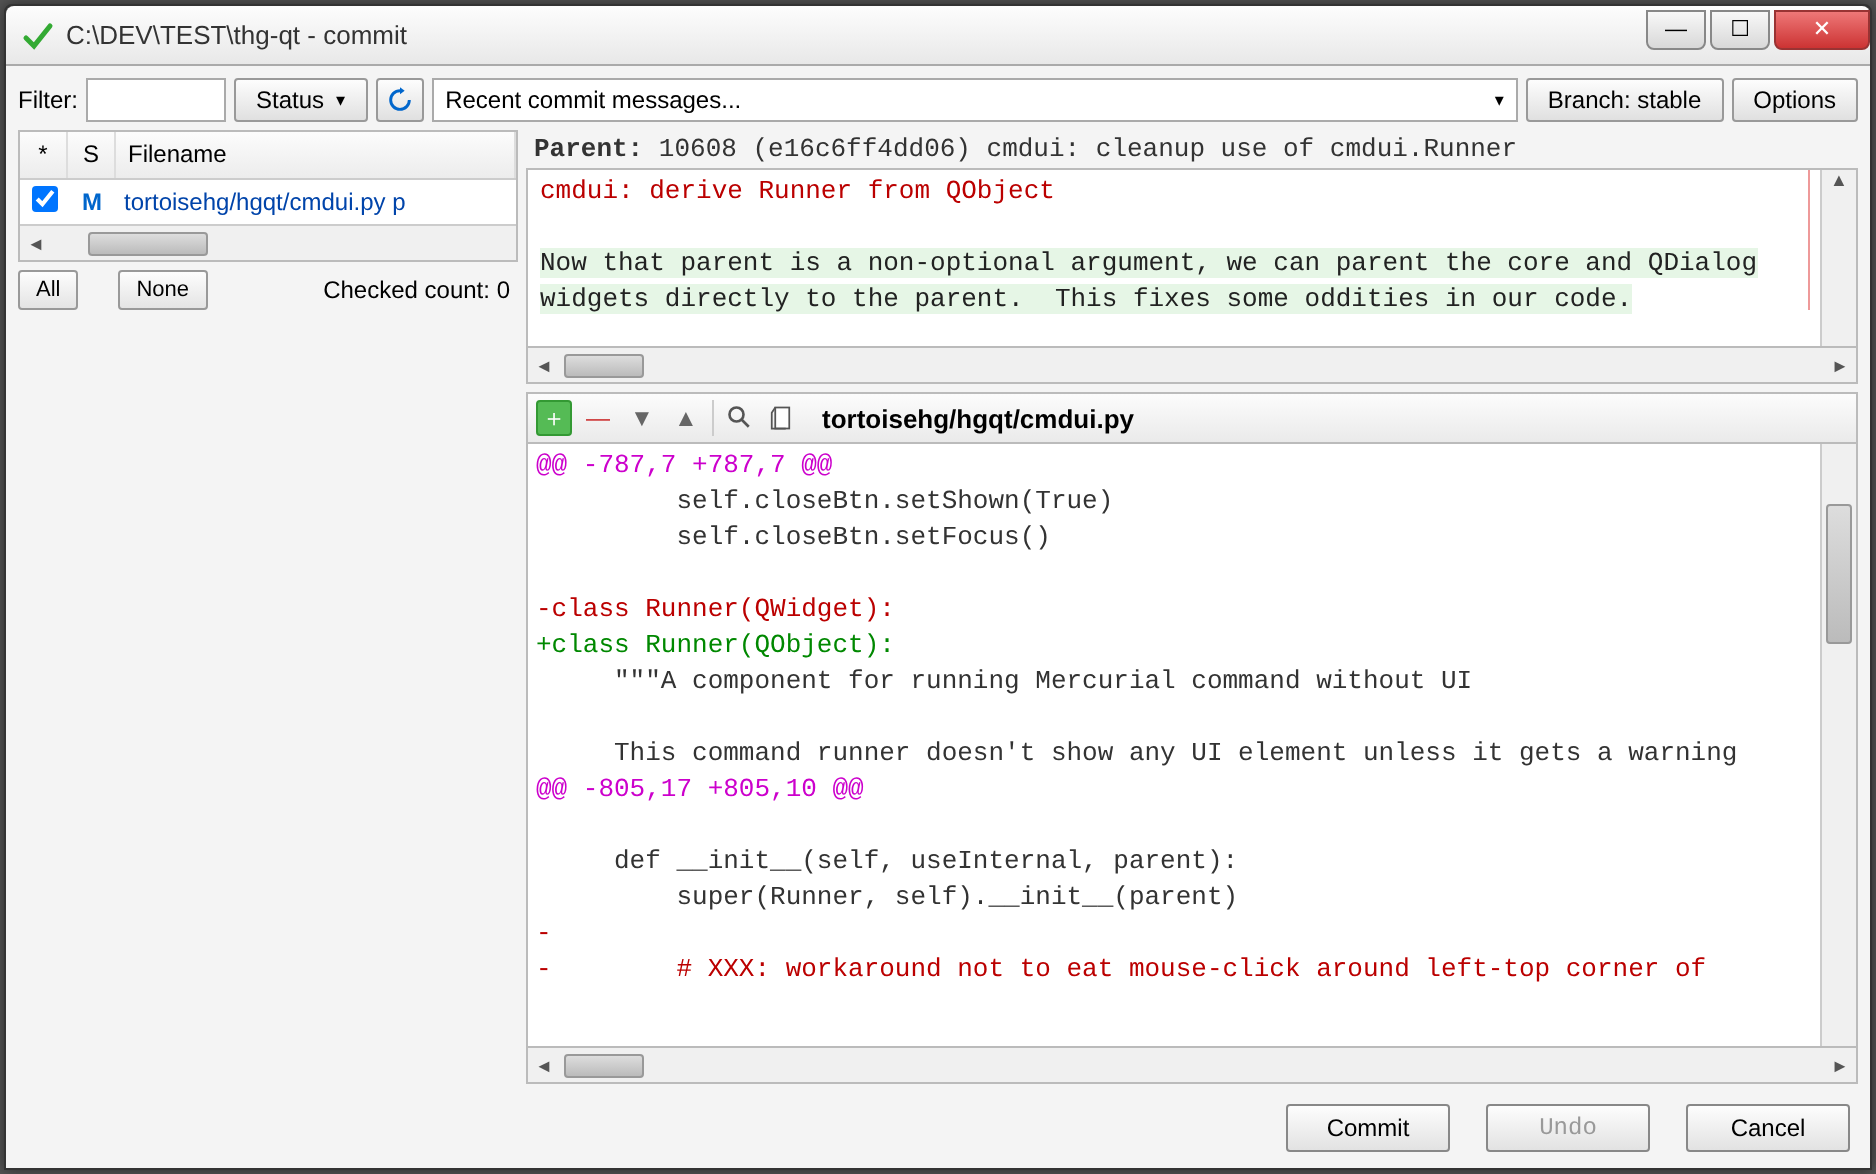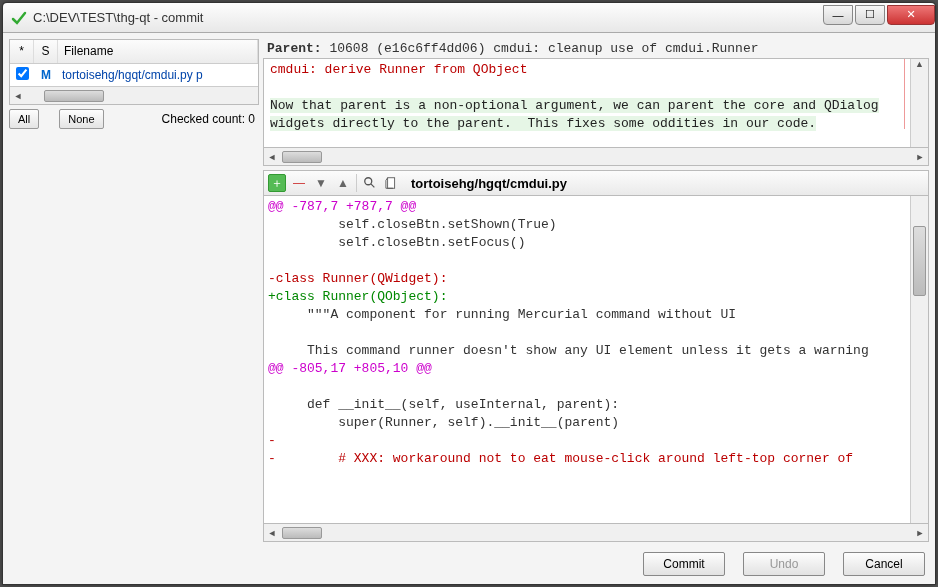--- a/index.html
+++ b/index.html
@@ -74,41 +74,57 @@
 .diff-vscroll { width: 18px; background: #f0f0f0; border-left: 1px solid #ccc; position: relative; }
 .diff-vscroll .thumb { position:absolute; top: 30px; left:2px; right:2px; height: 70px; background: linear-gradient(#ddd,#bbb); border: 1px solid #999; border-radius: 2px; }
 .diff-hscroll { height: 18px; background: #f0f0f0; border: 1px solid #bbb; border-top: none; display: flex; align-items: center; }
 .diff-hscroll .arrow { width: 16px; text-align:center; font-size:9px; color:#555; }
 .diff-hscroll .thumb { width: 40px; height: 12px; background: linear-gradient(#ddd,#bbb); border: 1px solid #999; border-radius: 2px; margin-left: 2px; }
 
 .left-col-wrap { width: 250px; display: flex; flex-direction: column; }
 
 .bottom-bar { display: flex; justify-content: flex-end; gap: 18px; padding: 6px 4px 2px; }
 .dlg-btn { width: 82px; height: 24px; border: 1px solid #888; background: linear-gradient(#fdfdfd,#e2e2e2); border-radius: 2px; font-size: 12px; }
-.dlg-btn.disabled { color: #999; }
+.dlg-btn.disabled { color: #999; font-family: Liberation Mono, monospace; }
 </style>
 </head>
 <body>
 
 <div class="window">
   <div class="titlebar">
     <span class="title-icon">
       <svg viewBox="0 0 16 16">
           <path d="M2 9 L6 13 L14 3" stroke="#3a3" stroke-width="2.5" fill="none" stroke-linecap="round"></path>
         </svg>
     </span>
     <span class="title-text">C:\DEV\TEST\thg-qt - commit</span>
     <div class="win-controls">
       <div class="win-btn min">—</div>
       <div class="win-btn max">☐</div>
       <div class="win-btn close">✕</div>
     </div>
   </div>
 
   <div class="content">
+    <div class="top-toolbar">
+      <span class="filter-label">Filter:</span>
+      <input class="filter-input" value="" style="">
+      <button class="btn dd">Status</button>
+      <button class="icon-btn">
+        <svg class="refresh-svg" viewBox="0 0 24 24">
+            <path d="M12 4 A8 8 0 1 0 20 12" stroke="#06c" stroke-width="2.5" fill="none"></path>
+            <path d="M12 1 L12 7 L16 4 Z" fill="#06c"></path>
+          </svg>
+      </button>
+      <div class="recent-combo">
+        <span>Recent commit messages...</span>
+      </div>
+      <button class="btn">Branch: stable</button>
+      <button class="btn">Options</button>
+    </div>
 
     <div class="middle">
       <div class="left-col-wrap">
         <div class="left-pane">
           <div class="file-header">
             <div class="col c1">*</div>
             <div class="col c2">S</div>
             <div class="col c3">Filename</div>
           </div>
           <div class="file-list-body">

